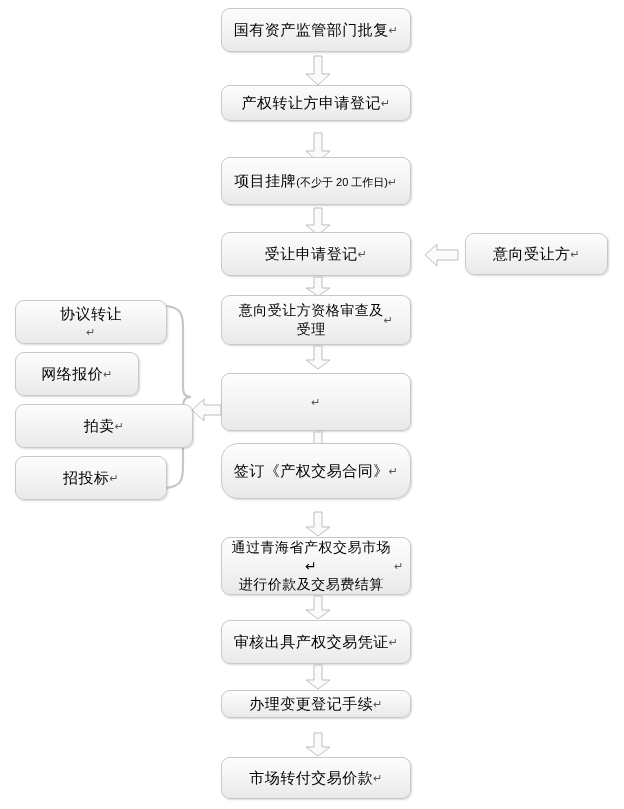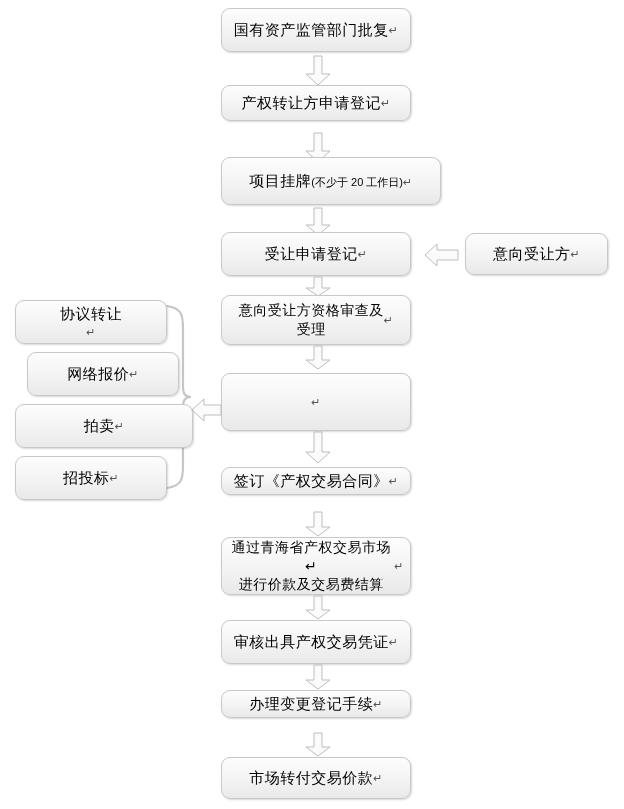--- a/index.html
+++ b/index.html
@@ -94,21 +94,21 @@
   <div class="node" style="left:221px; top:85px; width:190px; height:36px;">
     <span>产权转让方申请登记</span><span class="pilcrow">↵</span>
   </div>
 
   <div class="arrow-down" style="left:305px; top:133px;">
     <svg width="26" height="30" viewBox="0 0 26 30">
       <polygon class="arrow-shape" points="9,0 17,0 17,18 25,18 13,29 1,18 9,18"></polygon>
     </svg>
   </div>
 
-  <div class="node" style="left:221px; top:157px; width:220px; height:48px;">
+  <div class="node" style="left:221px; top:157px; width:190px; height:48px;">
     <span><span>项目挂牌</span><span class="qualifier">(不少于 20 工作日)</span><span class="pilcrow">↵</span></span>
   </div>
 
   <div class="arrow-down" style="left:305px; top:208px;">
     <svg width="26" height="28" viewBox="0 0 26 28">
       <polygon class="arrow-shape" points="9,0 17,0 17,17 25,17 13,27 1,17 9,17"></polygon>
     </svg>
   </div>
 
   <div class="node" style="left:221px; top:232px; width:190px; height:44px;">
@@ -154,37 +154,37 @@
 
   <div class="brace" style="left:163px; top:302px;">
     <svg width="32" height="190" viewBox="0 0 32 190">
       <path d="M4 4 C 18 6, 20 12, 20 26 L20 84 C20 92, 22 95, 28 95 C22 95, 20 98, 20 106 L20 164 C20 178, 18 184, 4 186"></path>
     </svg>
   </div>
 
   <div class="node" style="left:15px; top:300px; width:152px; height:44px;flex-direction:column;">
     <span>协议转让</span><span class="pilcrow">↵</span>
   </div>
-  <div class="node" style="left:15px; top:352px; width:152px; height:44px;margin-left:12px;">
+  <div class="node" style="left:15px; top:352px; width:124px; height:44px;">
     <span>网络报价</span><span class="pilcrow">↵</span>
   </div>
   <div class="node" style="left:15px; top:404px; width:178px; height:44px;">
     <span>拍卖</span><span class="pilcrow">↵</span>
   </div>
   <div class="node" style="left:15px; top:456px; width:152px; height:44px;">
     <span>招投标</span><span class="pilcrow">↵</span>
   </div>
 
   <div class="arrow-down" style="left:305px; top:432px;">
     <svg width="26" height="32" viewBox="0 0 26 32">
       <polygon class="arrow-shape" points="9,0 17,0 17,20 25,20 13,31 1,20 9,20"></polygon>
     </svg>
   </div>
 
-  <div class="node" style="left:221px; top:467px; width:190px; height:28px;">
+  <div class="node" style="left:221px; top:443px; width:190px; height:56px;border-radius:17px;">
     <span>签订《产权交易合同》</span><span class="pilcrow">↵</span>
   </div>
 
   <div class="arrow-down" style="left:305px; top:512px;">
     <svg width="26" height="25" viewBox="0 0 26 25">
       <polygon class="arrow-shape" points="9,0 17,0 17,15 25,15 13,24 1,15 9,15"></polygon>
     </svg>
   </div>
 
   <div class="node small" style="left:221px; top:537px; width:190px; height:58px;">

